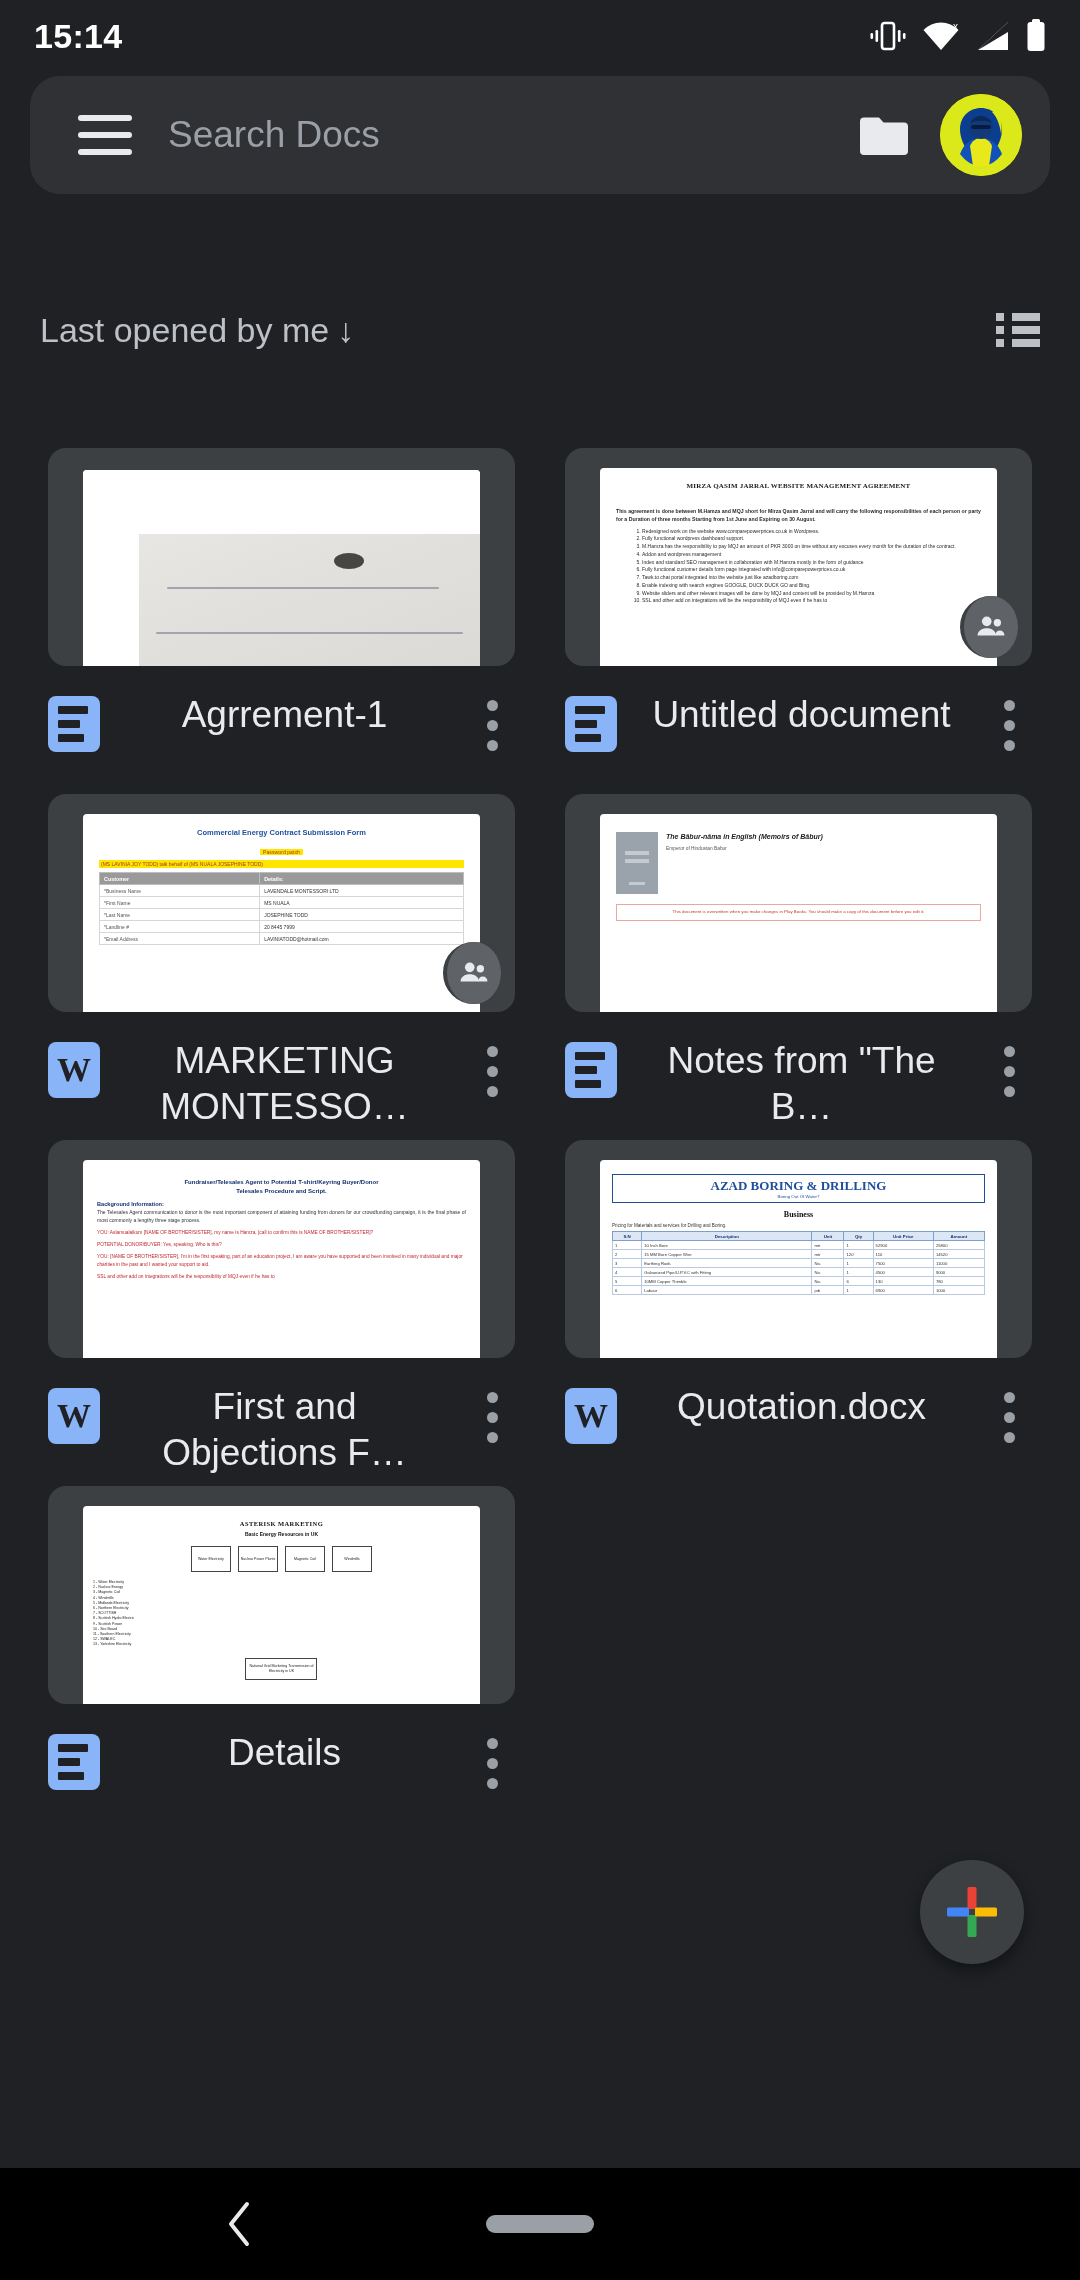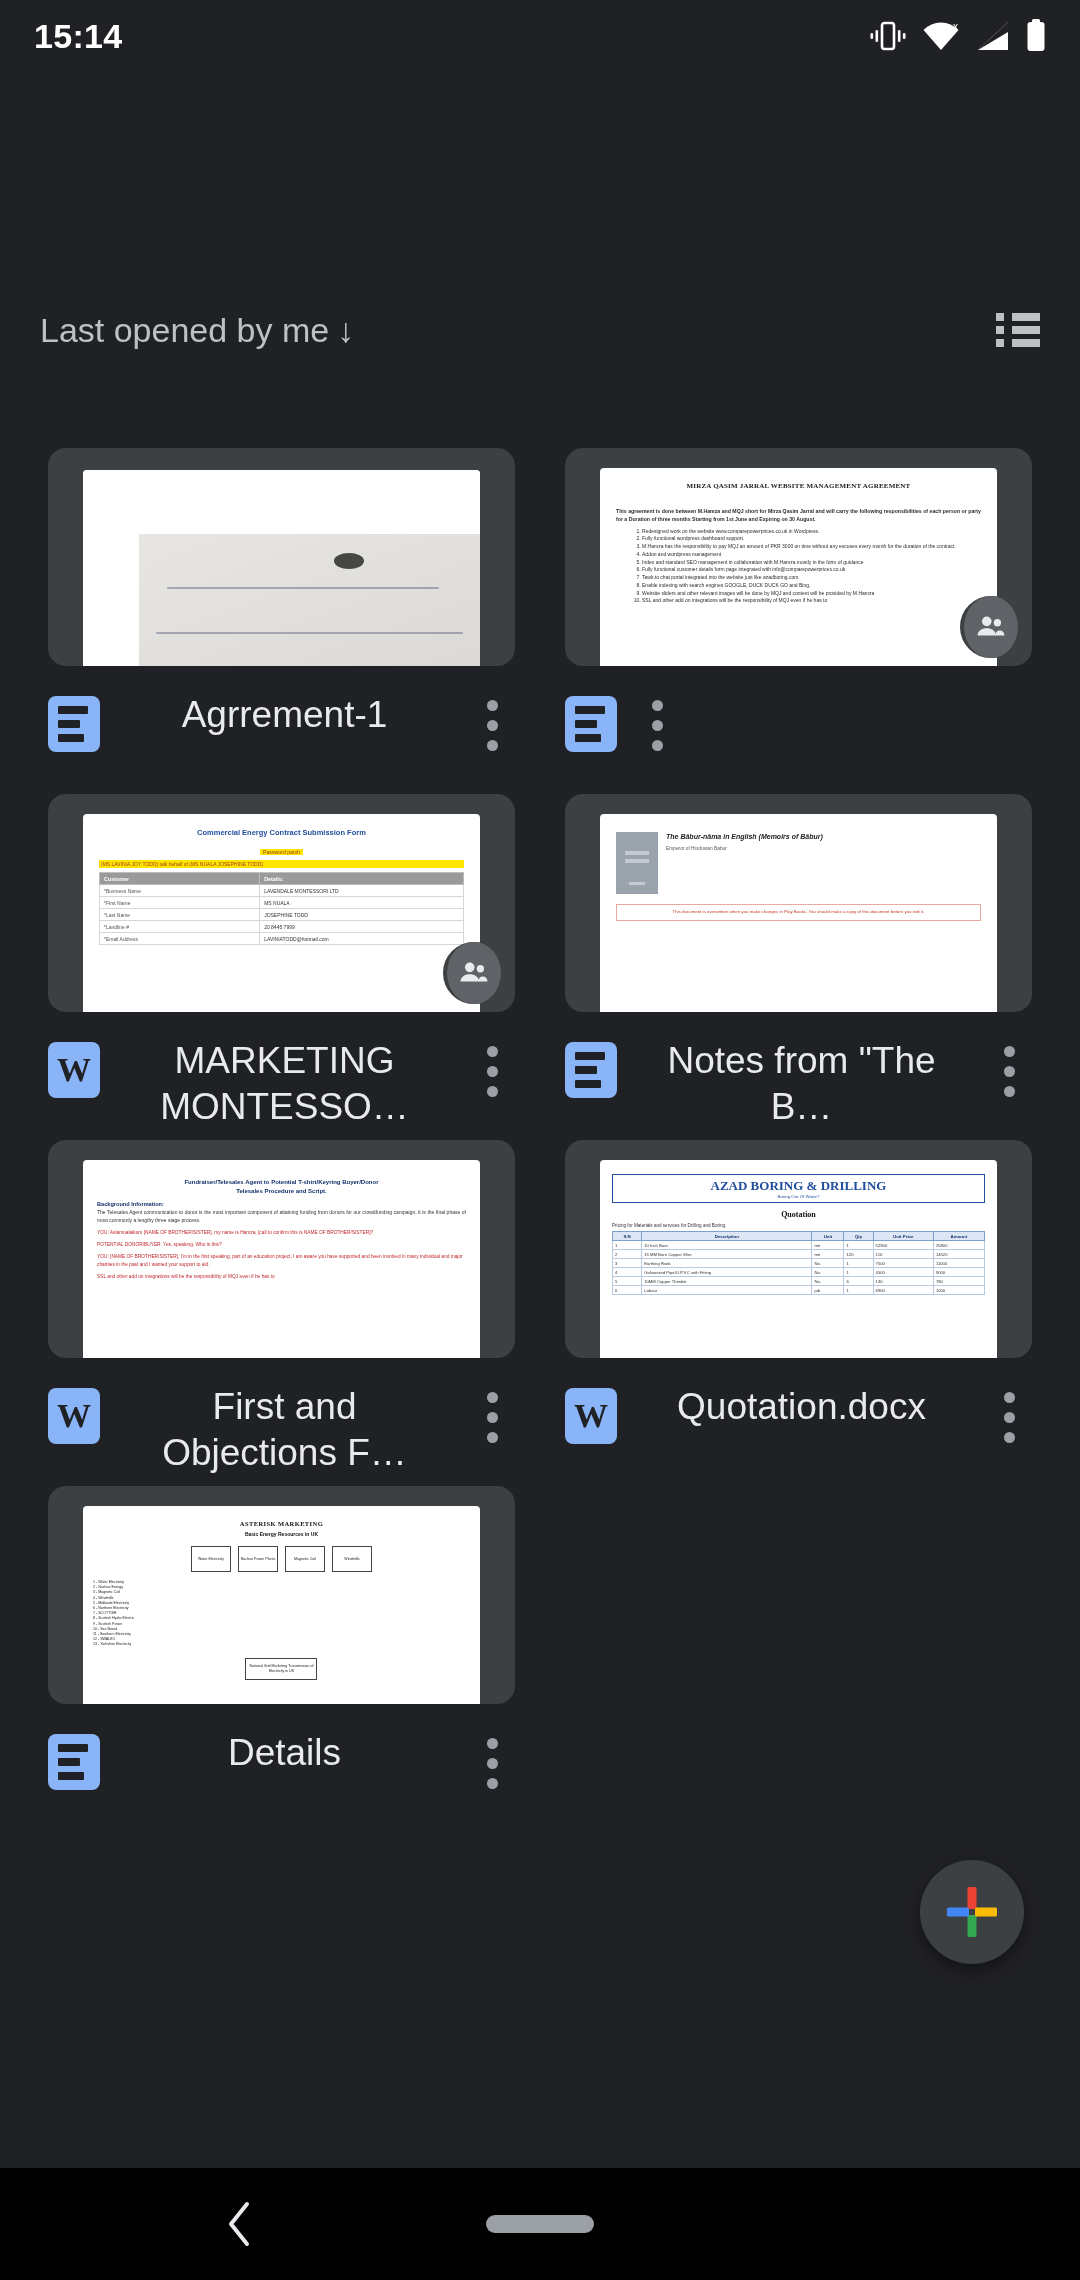--- a/index.html
+++ b/index.html
@@ -229,20 +229,43 @@
         <path d="M2 30 L32 2 L32 12 Z" fill="#202124"></path>
       </svg>
 
       <svg class="si" width="20" height="34" viewBox="0 0 20 34">
         <rect x="6" y="0" width="8" height="4" rx="1.5" fill="#fff"></rect>
         <rect x="1.5" y="3" width="17" height="29" rx="3" fill="#fff"></rect>
       </svg>
     </div>
   </div>
 
+  <div class="searchbar">
+    <div class="hamburger">
+      <i></i>
+        <i></i>
+        <i></i>
+    </div>
+    <input class="search-input" type="text" readonly="" placeholder="Search Docs" style="">
+    <svg class="folder-icon" viewBox="0 0 24 24">
+      <path d="M4 5h6l1.8 2H20a1.6 1.6 0 0 1 1.6 1.6v9.8A1.6 1.6 0 0 1 20 20H4a1.6 1.6 0 0 1-1.6-1.6V6.6A1.6 1.6 0 0 1 4 5z" fill="#e8eaed"></path>
+    </svg>
+    <div class="avatar">
+      <svg width="82" height="82" viewBox="0 0 82 82">
+        <circle cx="41" cy="41" r="41" fill="#dbe81a"></circle>
+        <path d="M41 14c12 0 21 9 21 21 0 8-3 14-6 20-3 6-6 11-15 12-9-1-12-6-15-12-3-6-6-12-6-20 0-12 9-21 21-21z" fill="#0b3d91"></path>
+        <path d="M20 60c4-11 12-16 21-16s17 5 21 16c-6 8-13 12-21 12s-15-4-21-12z" fill="#1152b8"></path>
+        <path d="M41 44c-5 0-9 3-11 8l3 20h16l3-20c-2-5-6-8-11-8z" fill="#e8e81a"></path>
+        <circle cx="41" cy="33" r="12" fill="#123a7a"></circle>
+        <path d="M30 29c3-5 8-7 11-7s8 2 11 7c-2-1-5-2-11-2s-9 1-11 2z" fill="#0a2a5c"></path>
+        <rect x="31" y="31" width="20" height="4" rx="2" fill="#071d3f"></rect>
+        <path d="M56 16c5 6 7 15 5 24-1-9-4-17-9-22z" fill="#dbe81a"></path>
+      </svg>
+    </div>
+  </div>
 
   <div class="sortrow">
     <div class="sort-left">
       <span class="sort-label">Last opened by me</span>
       <span class="sort-arrow">↓</span>
     </div>
     <div class="listview-icon">
       <div class="lv-row">
           <span class="lv-dot"></span>
           <span class="lv-bar"></span>
@@ -316,20 +339,21 @@
             </svg>
           </div>
         </div>
       </div>
       <div class="card-foot">
         <div class="doc-icon">
           <span class="l l1"></span>
             <span class="l l2"></span>
             <span class="l l3"></span>
         </div>
+        <div class="card-title">Untitled document</div>
         <div class="kebab">
           <i></i>
             <i></i>
             <i></i>
         </div>
       </div>
     </div>
 
     <div class="card">
       <div class="thumb">
@@ -446,21 +470,21 @@
       </div>
     </div>
 
     <div class="card">
       <div class="thumb">
         <div class="page full" style="top:20px;padding:14px 12px;">
           <div class="q-band">
             <div class="q-co">AZAD BORING &amp; DRILLING</div>
             <div class="q-tag">Boring Out Of Water?</div>
           </div>
-          <div class="q-t">Quotation</div>
+          <div class="q-t">Business</div>
           <div class="q-sub">Pricing for Materials and services for Drilling and Boring.</div>
           <table class="q-table">
             <tbody>
                 <tr>
               <th>S.N</th>
               <th>Description</th>
               <th>Unit</th>
               <th>Qty</th>
               <th>Unit Price</th>
               <th>Amount</th>

